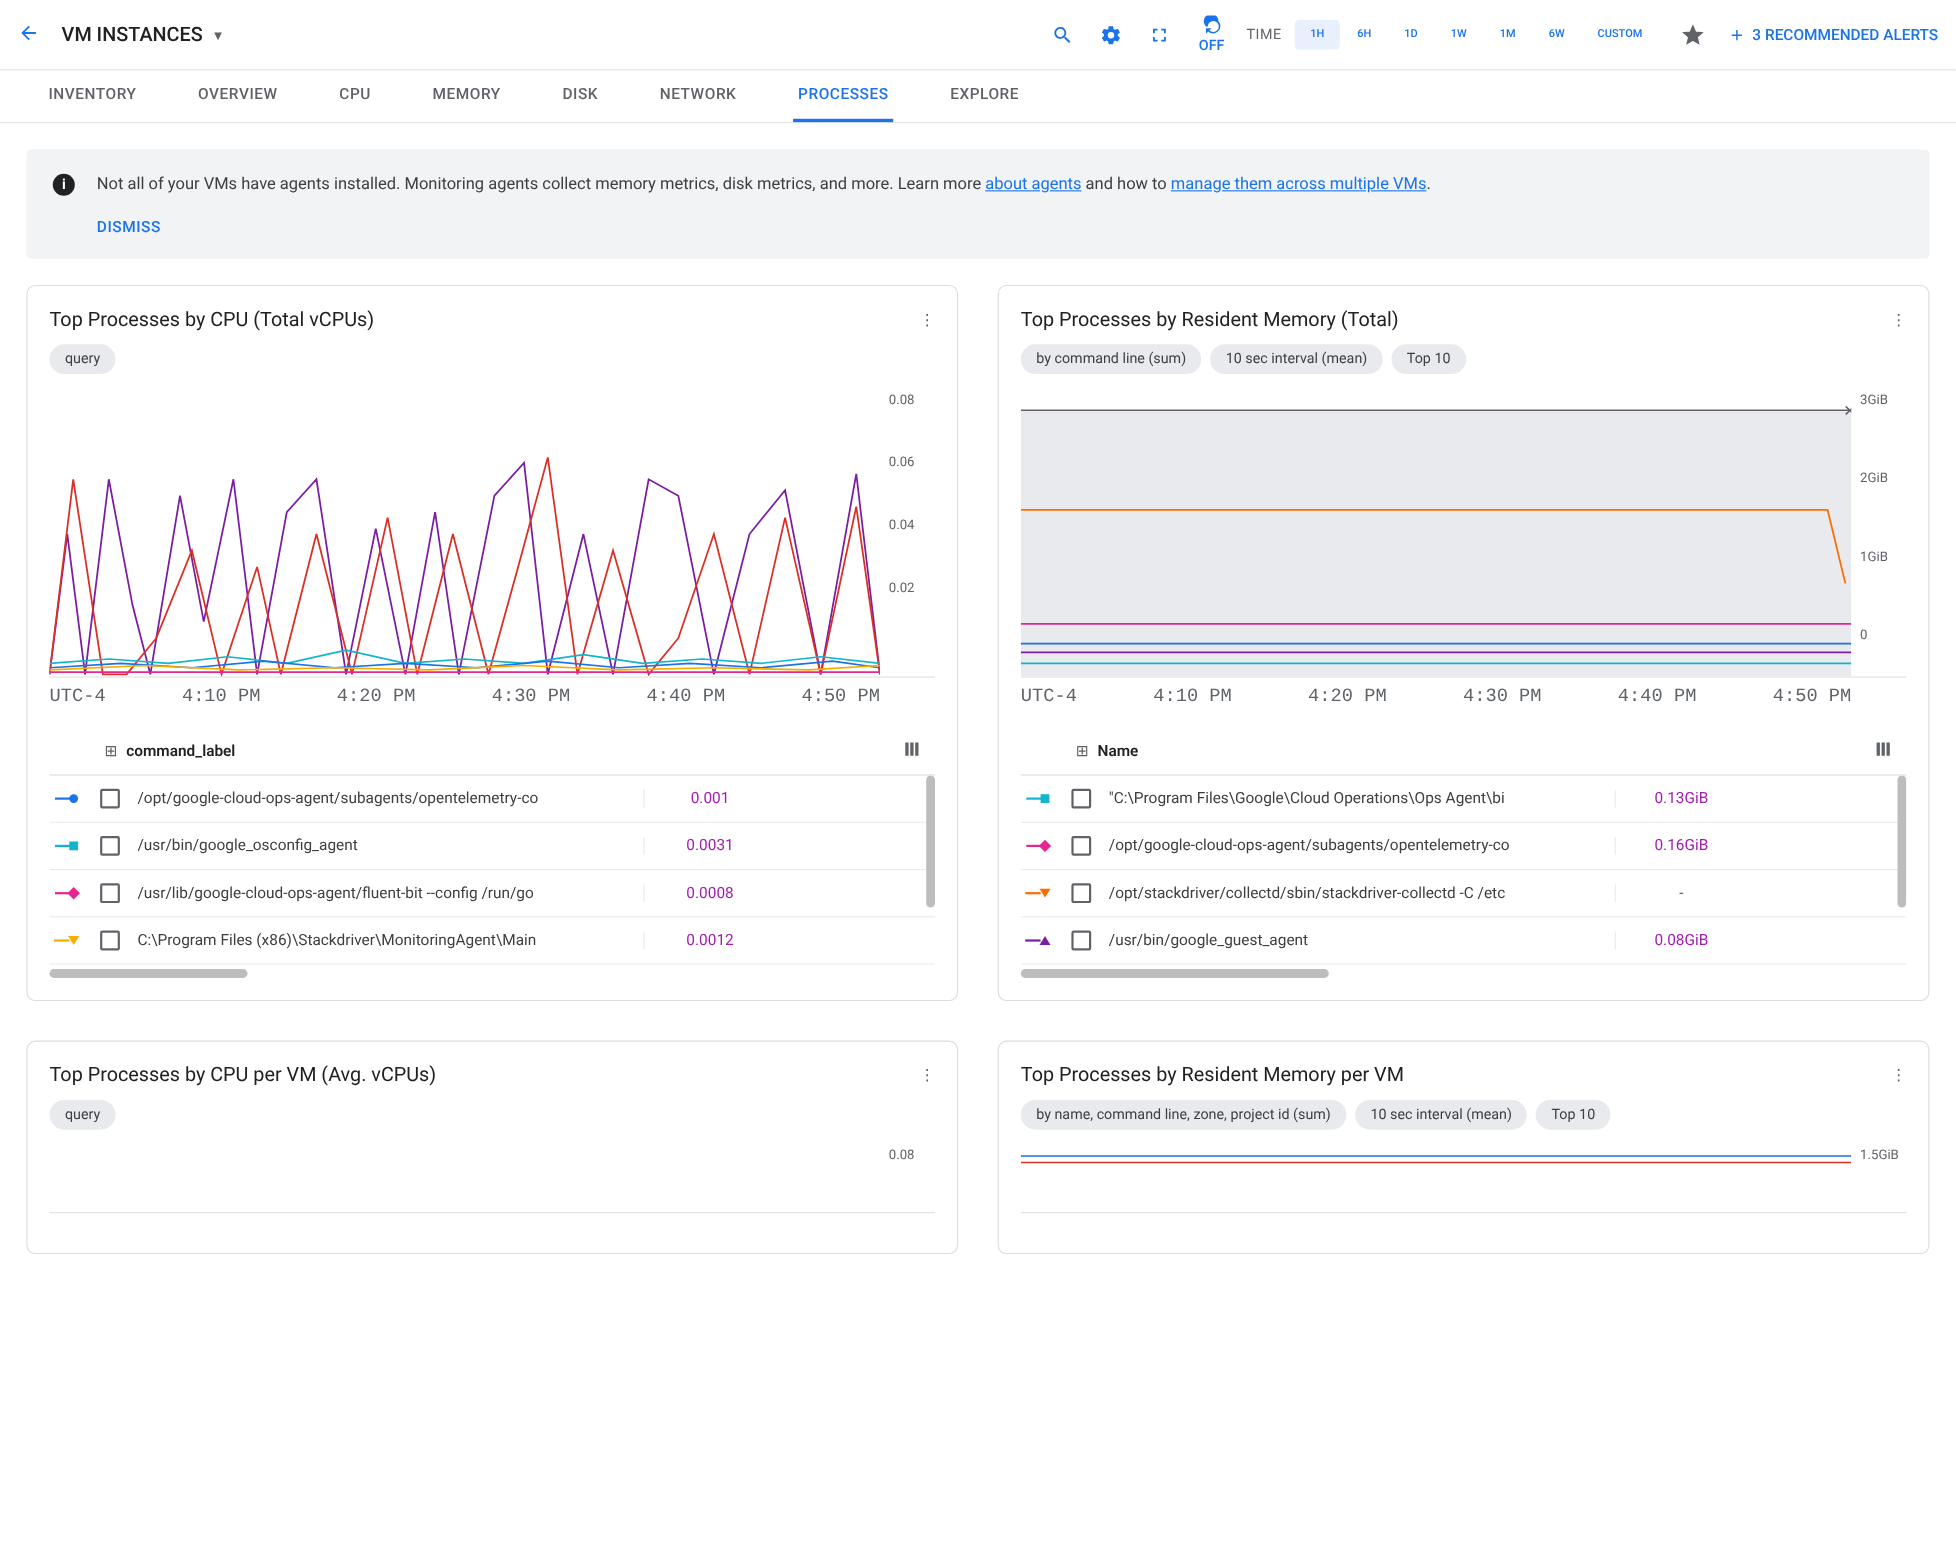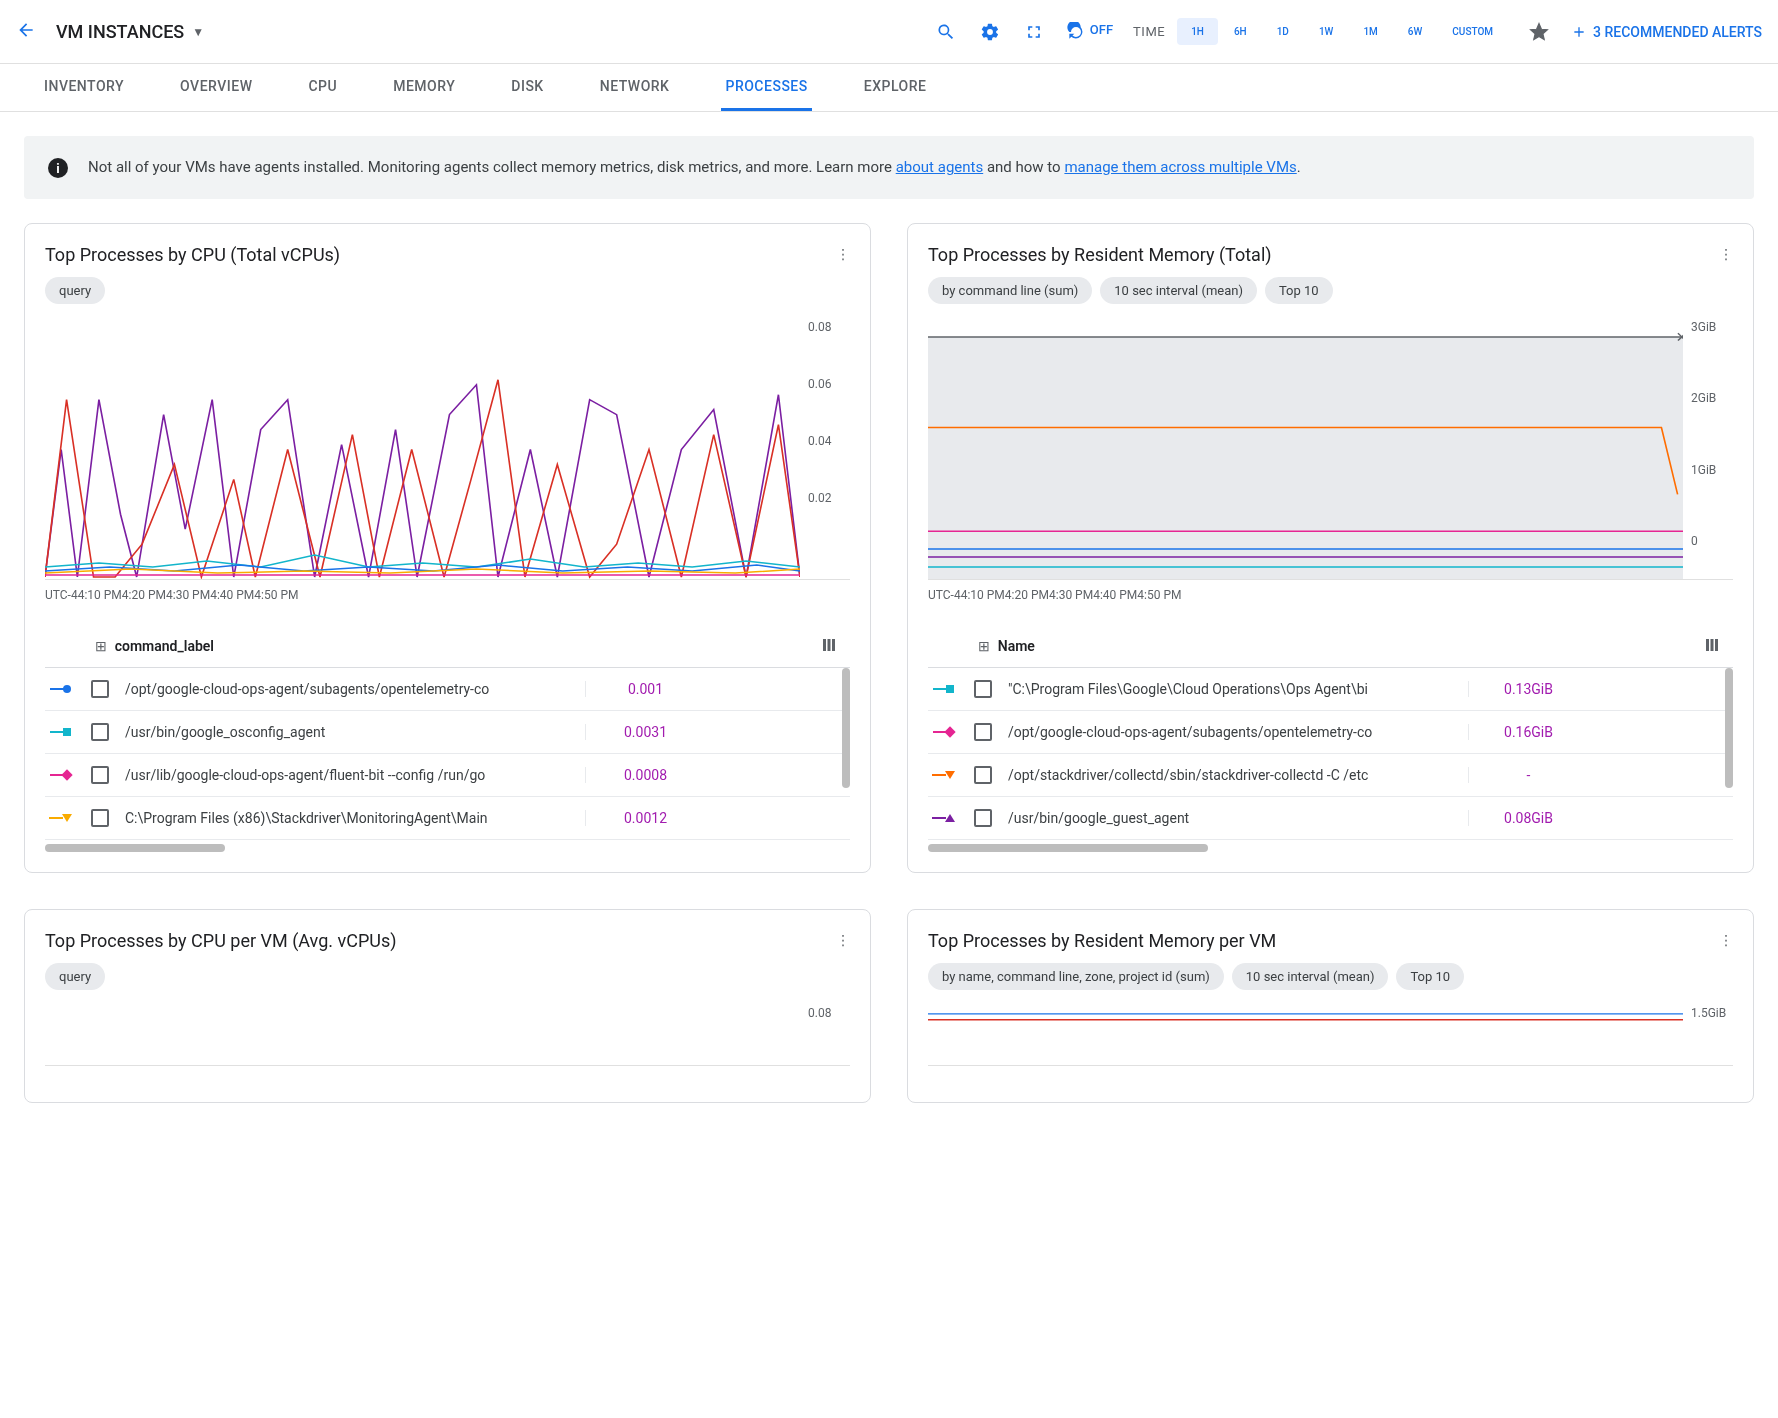--- a/index.html
+++ b/index.html
@@ -30,21 +30,21 @@
   cursor: pointer;
 }
 .dropdown-arrow { margin-left: 8px; font-size: 12px; color: #5f6368; }
 .topbar-spacer { flex: 1; }
 .top-controls { display: flex; align-items: center; gap: 4px; }
 .icon-btn {
   width: 40px; height: 40px;
   display: flex; align-items: center; justify-content: center;
   color: #1a73e8; cursor: pointer; border-radius: 4px;
 }
-.refresh-off { display: flex; align-items: flex-start; color: #1a73e8; padding: 0 8px; cursor: pointer; }
+.refresh-off { display: flex; align-items: flex-end; color: #1a73e8; padding: 0 8px; cursor: pointer; flex-direction: column; }
 .refresh-off span { margin-left: 4px; font-weight: 500; font-size: 13px; }
 .time-label { color: #5f6368; font-size: 13px; margin: 0 8px; letter-spacing: 0.5px; }
 .time-range-group { display: flex; gap: 2px; }
 .time-range-btn {
   padding: 8px 14px;
   color: #1a73e8;
   font-size: 10px;
   font-weight: 500;
   cursor: pointer;
   border-radius: 4px;
@@ -168,24 +168,26 @@
   display: flex;
   flex-direction: column;
   justify-content: space-between;
   align-items: flex-start;
   font-size: 12px;
   color: #5f6368;
   padding-left: 8px;
 }
 .x-axis {
   display: flex;
-  font-size: 12px;
+  justify-content: space-between;
+  font-size: 17px;
   color: #5f6368;
   padding-top: 8px;
   padding-right: 50px;
+  font-family: Liberation Mono, monospace;
 }
 .chart-svg {
   position: absolute;
   top: 0; left: 0; right: 50px; bottom: 0;
   width: calc(100% - 50px);
   height: 100%;
 }
 .table-header {
   display: flex;
   align-items: center;
@@ -326,20 +328,21 @@
   <div class="tab active">PROCESSES</div>
   <div class="tab">EXPLORE</div>
 </div>
 
 <div class="banner">
   <div class="banner-icon">i</div>
   <div class="banner-content">
     <div class="banner-text">
       <span>Not all of your VMs have agents installed. Monitoring agents collect memory metrics, disk metrics, and more. Learn more </span><a href="#">about agents</a><span> and how to </span><a href="#">manage them across multiple VMs</a><span>.</span>
     </div>
+    <div class="dismiss-btn">DISMISS</div>
   </div>
 </div>
 
 <div class="cards-grid">
 
   <div class="card">
     <div class="card-header">
       <div class="card-title">Top Processes by CPU (Total vCPUs)</div>
       <div class="more-icon">⋮</div>
     </div>

